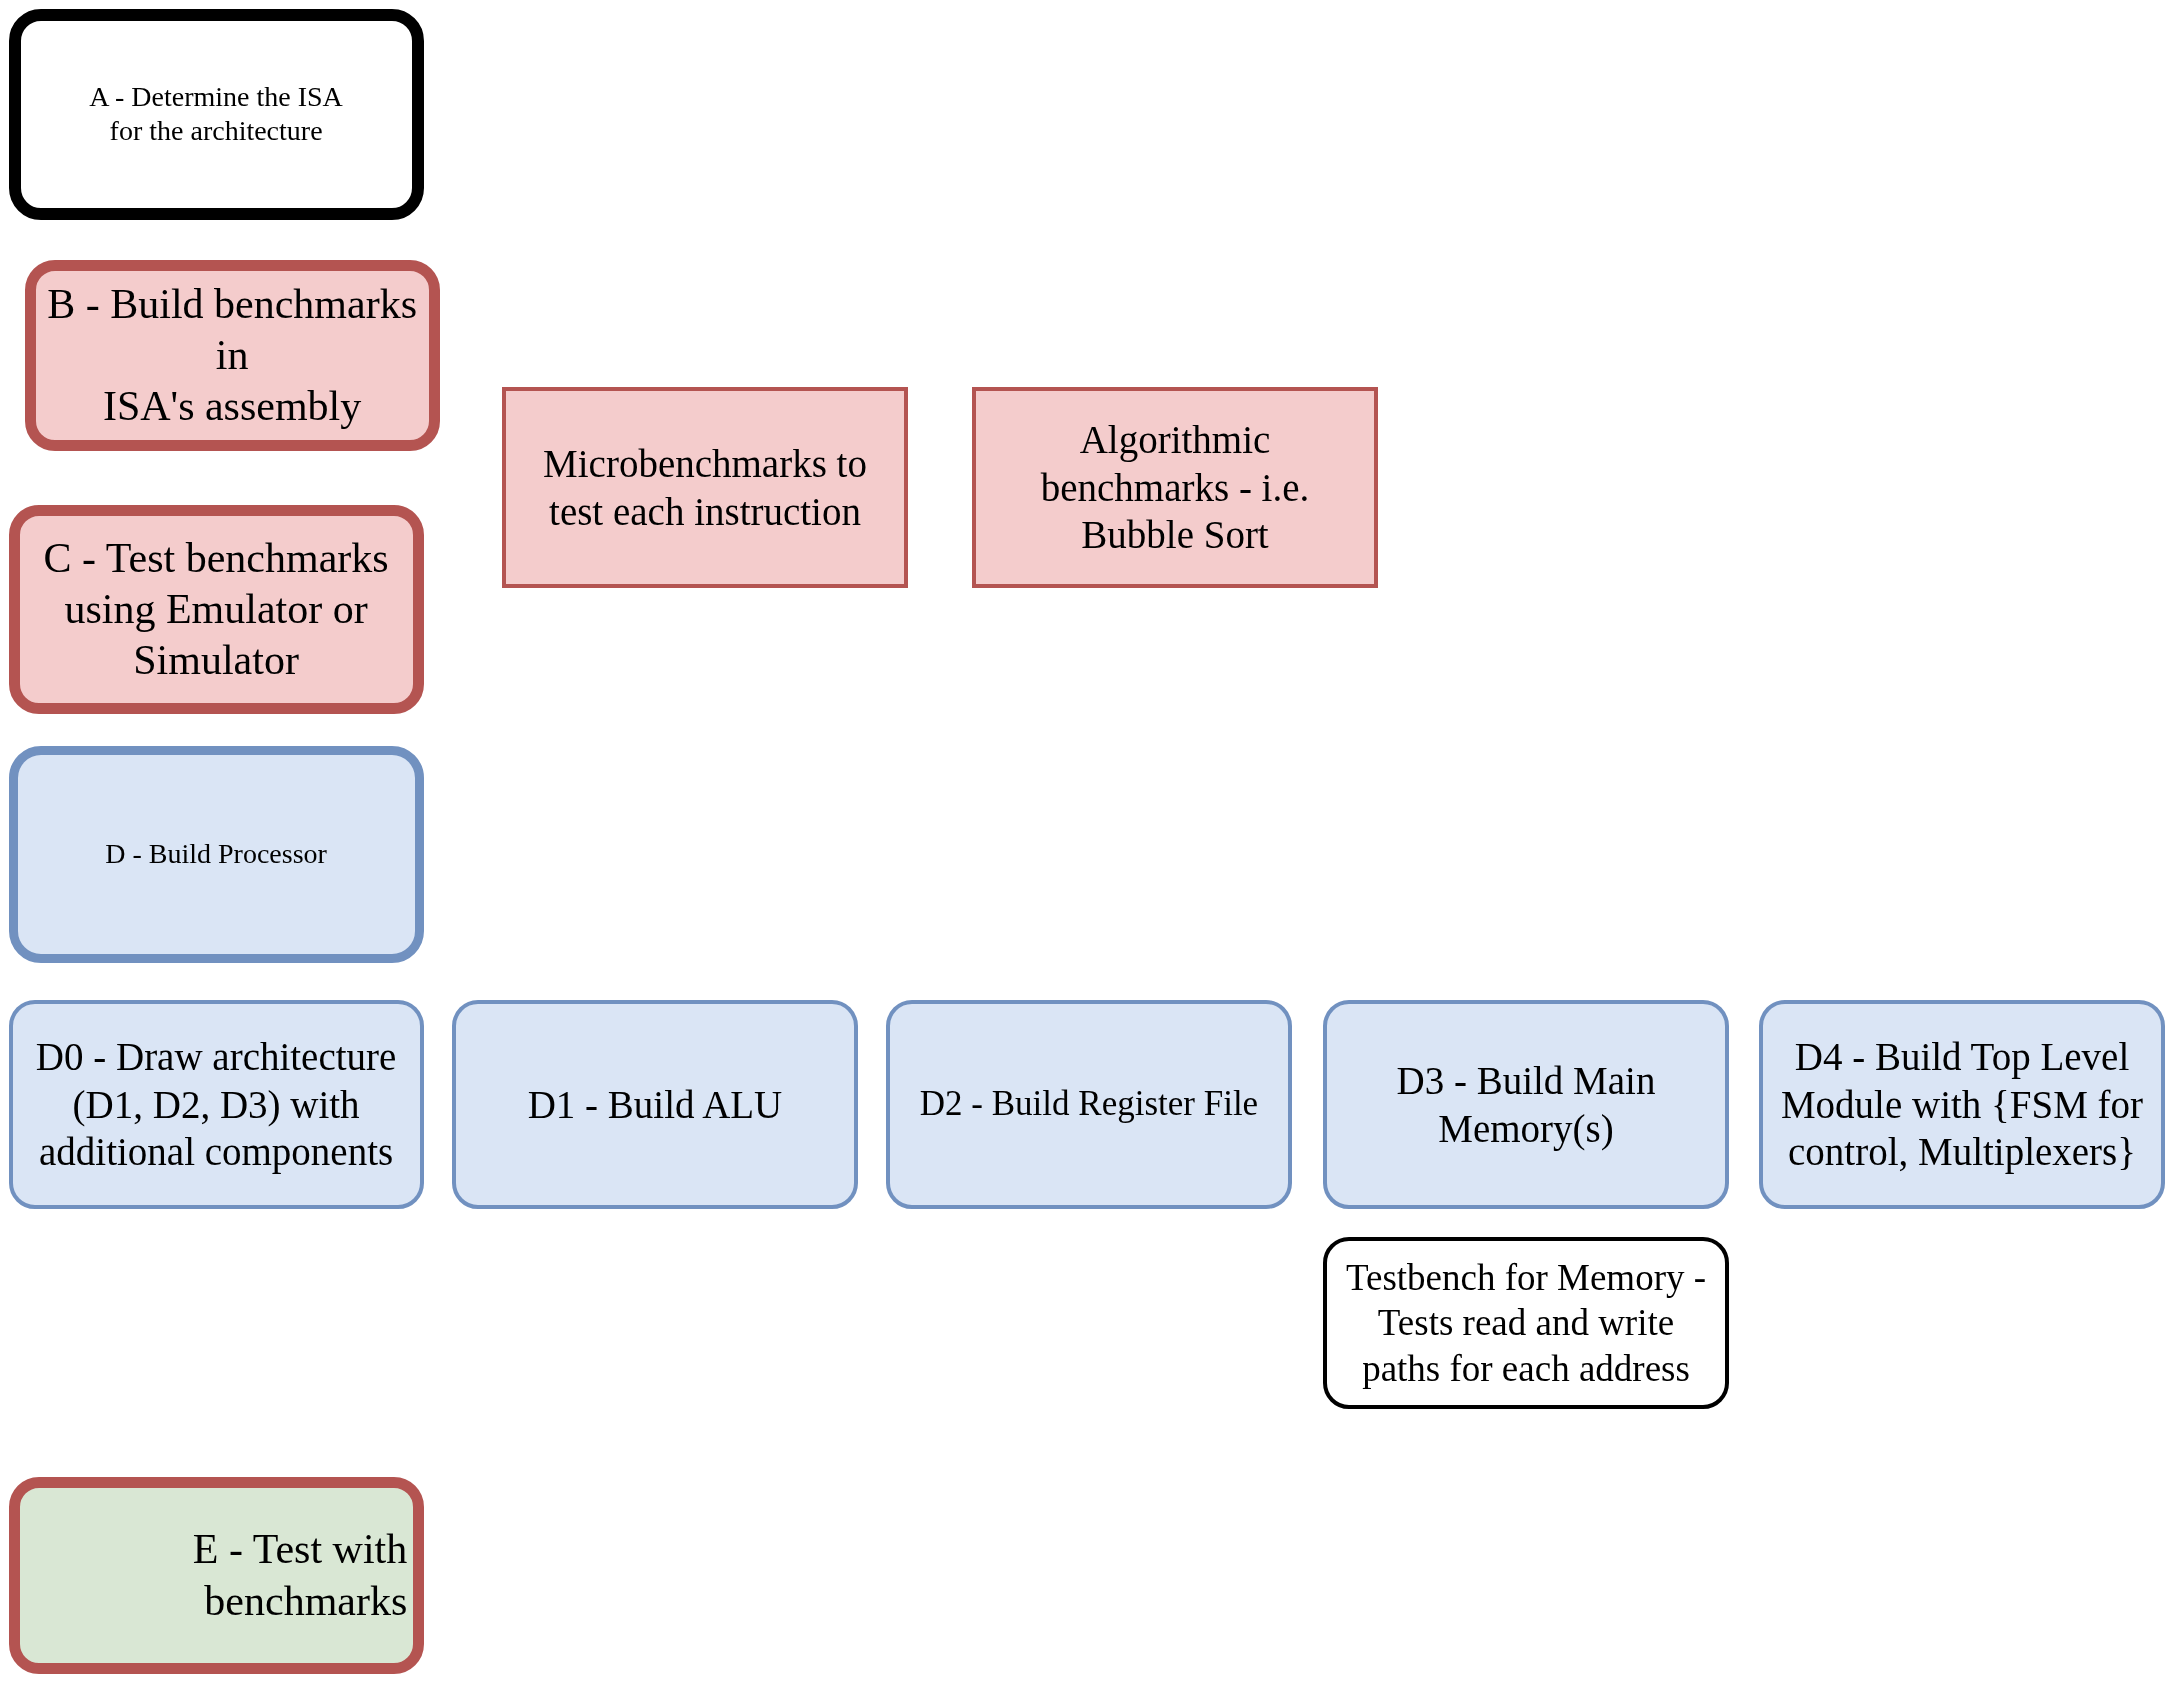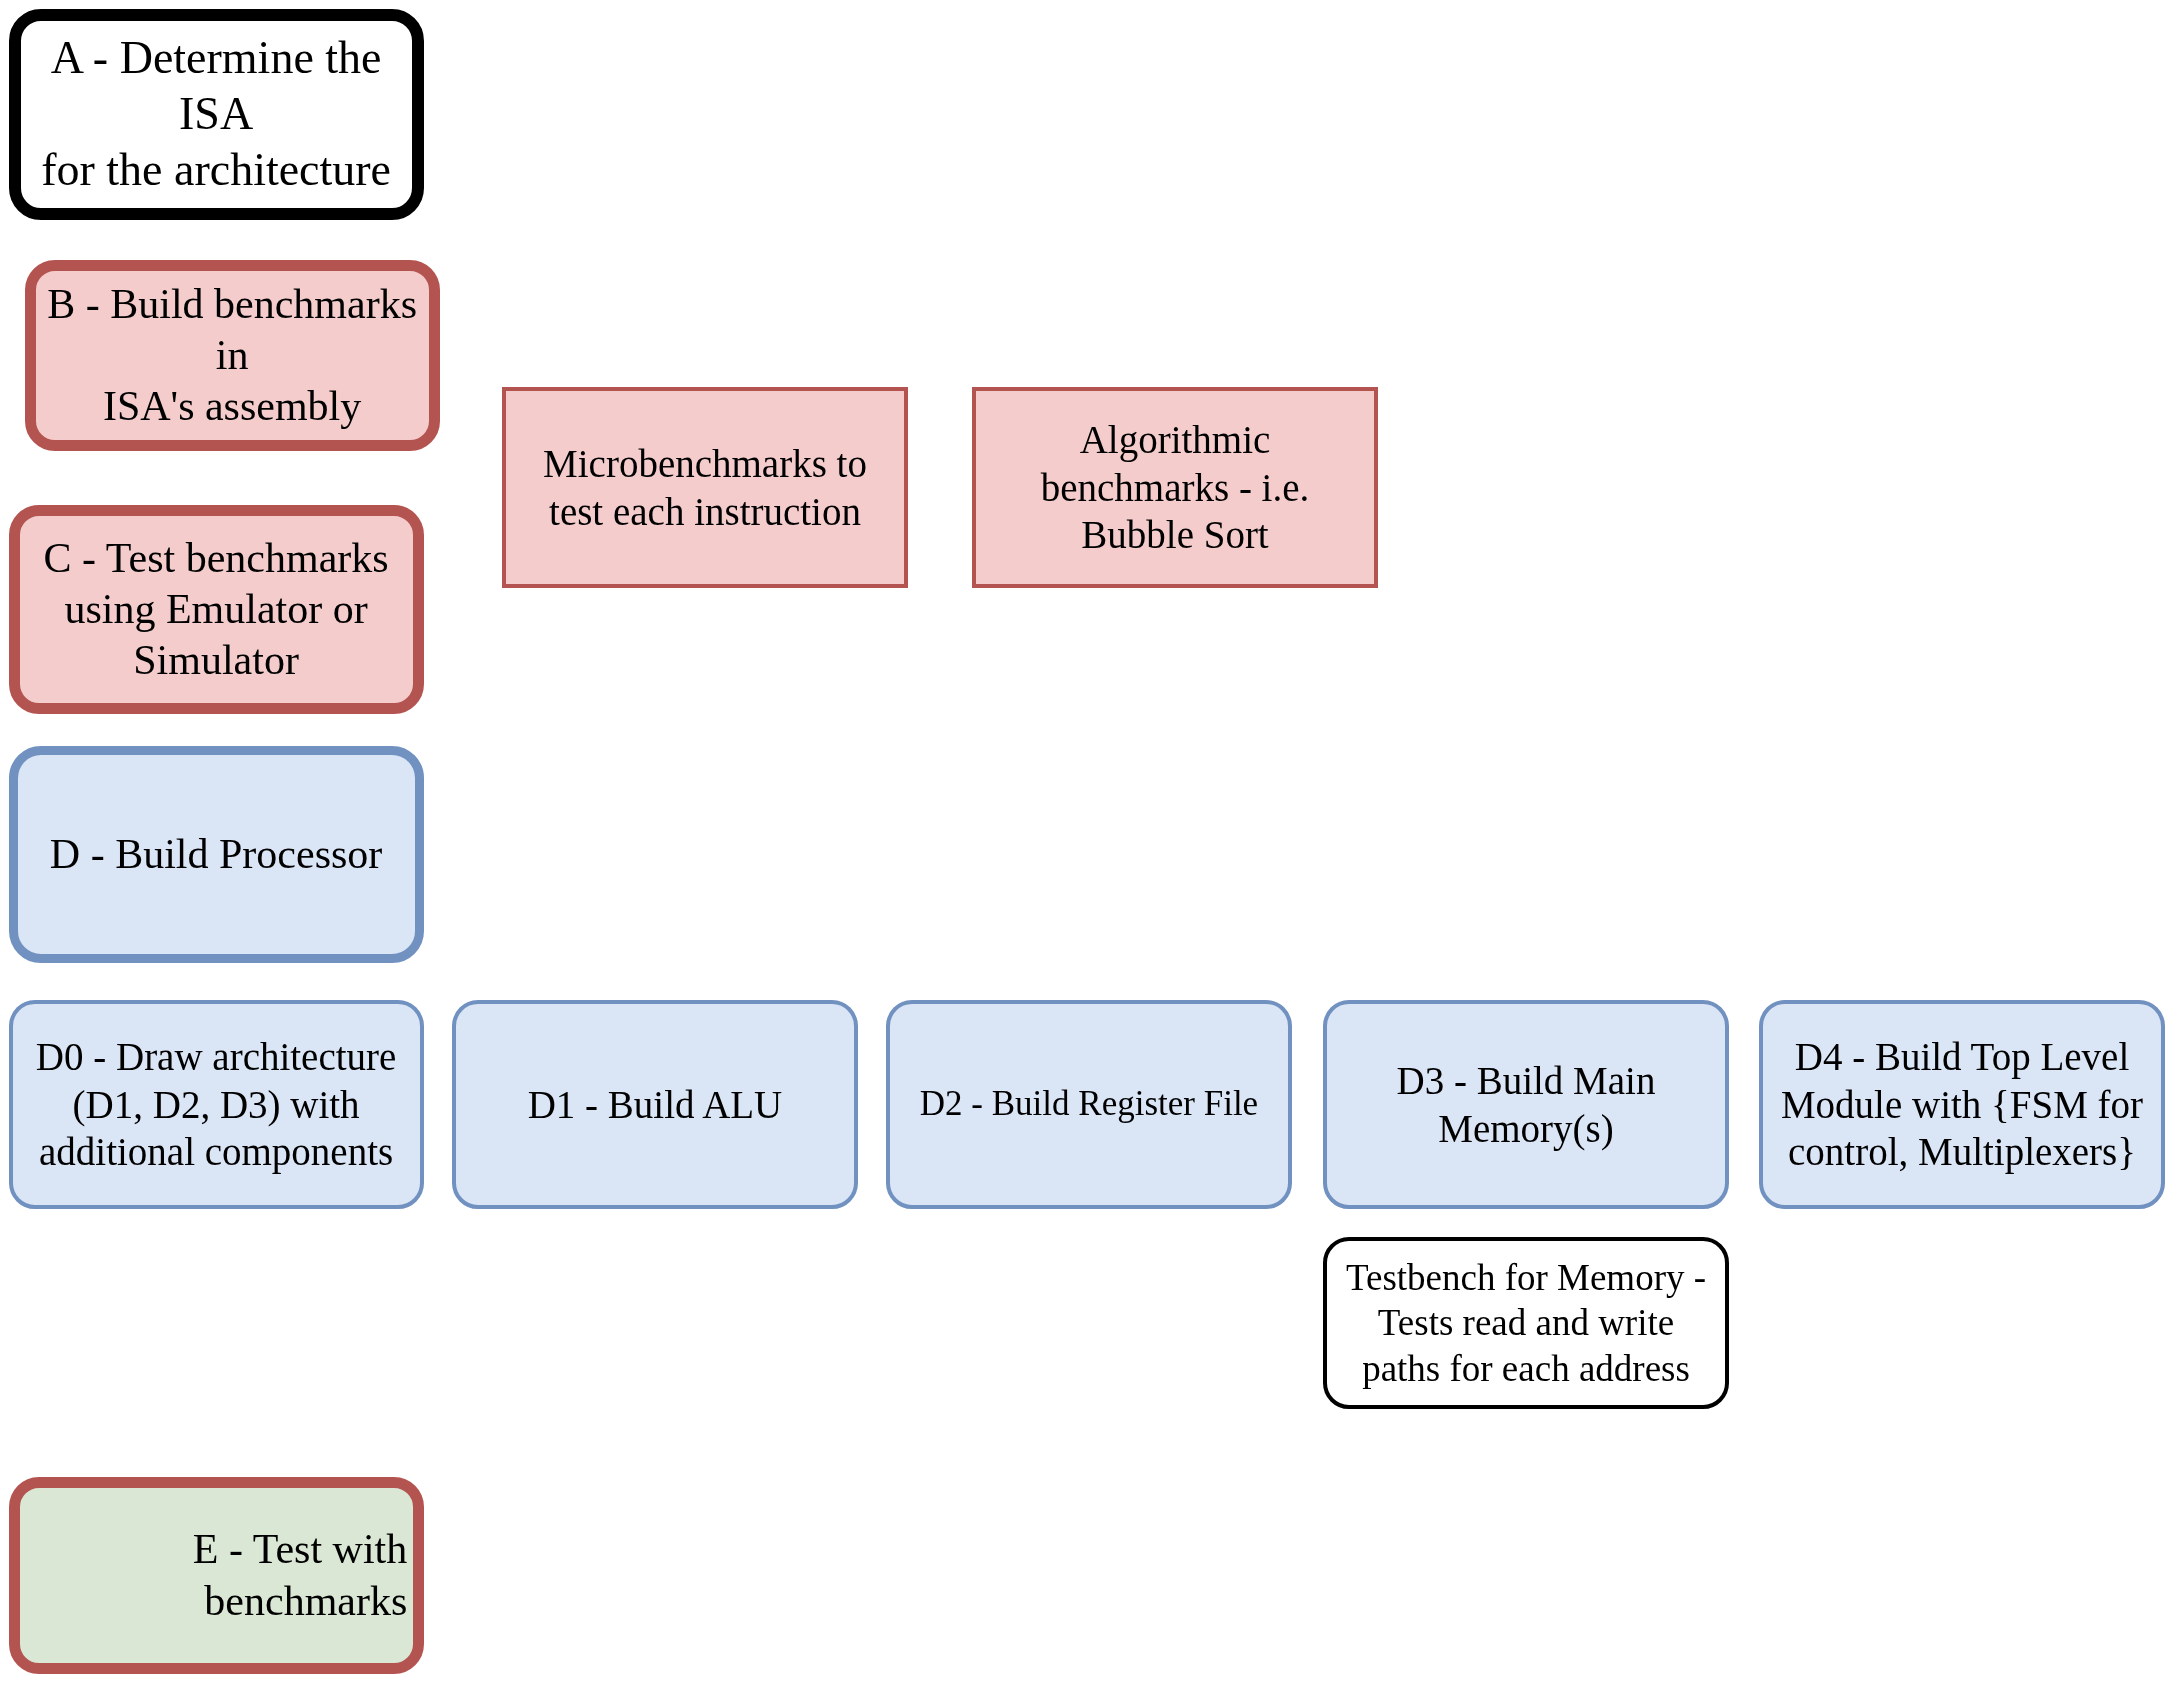--- a/index.html
+++ b/index.html
@@ -69,21 +69,21 @@
   .v-green {           
     background: #d9e7d4;
     border: 11.2px solid #b45451;
     border-radius: 30px;
   }
 </style>
 </head>
 <body>
 
 <div id="canvas">
-    <div class="node v-start" style="left: 8.6px; top: 8.6px; width: 415px; height: 211px; font-size: 46px;">
+    <div class="node v-start" style="left: 8.6px; top: 8.6px; width: 415px; height: 211px; font-size: 28px;">
       <span class="txt">A - Determine the ISA
 for the architecture</span>
     </div>
     <div class="node v-red-thick" style="left: 8.6px; top: 260px; width: 415px; height: 191px; font-size: 42px; margin-left: 16px;">
       <span class="txt">B - Build benchmarks in
 ISA's assembly</span>
     </div>
     <div class="node v-red-thick" style="left: 8.6px; top: 505px; width: 415px; height: 209px; font-size: 42px;">
       <span class="txt">C - Test benchmarks
 using Emulator or
@@ -91,21 +91,21 @@
     </div>
     <div class="node v-red-rect" style="left: 502px; top: 387px; width: 406px; height: 201px; font-size: 39px;">
       <span class="txt">Microbenchmarks to
 test each instruction</span>
     </div>
     <div class="node v-red-rect" style="left: 972px; top: 387px; width: 406px; height: 201px; font-size: 39px;">
       <span class="txt">Algorithmic
 benchmarks - i.e.
 Bubble Sort</span>
     </div>
-    <div class="node v-blue-thick" style="left: 8.6px; top: 746px; width: 415px; height: 217px; font-size: 42px;">
+    <div class="node v-blue-thick" style="left: 8.6px; top: 746px; width: 415px; height: 217px; font-size: 28px;">
       <span class="txt">D - Build Processor</span>
     </div>
     <div class="node v-blue-thin" style="left: 8.6px; top: 1000px; width: 415px; height: 209px; font-size: 39px;">
       <span class="txt">D0 - Draw architecture
 (D1, D2, D3) with
 additional components</span>
     </div>
     <div class="node v-blue-thin" style="left: 452px; top: 1000px; width: 406px; height: 209px; font-size: 39px;">
       <span class="txt">D1 - Build ALU</span>
     </div>

